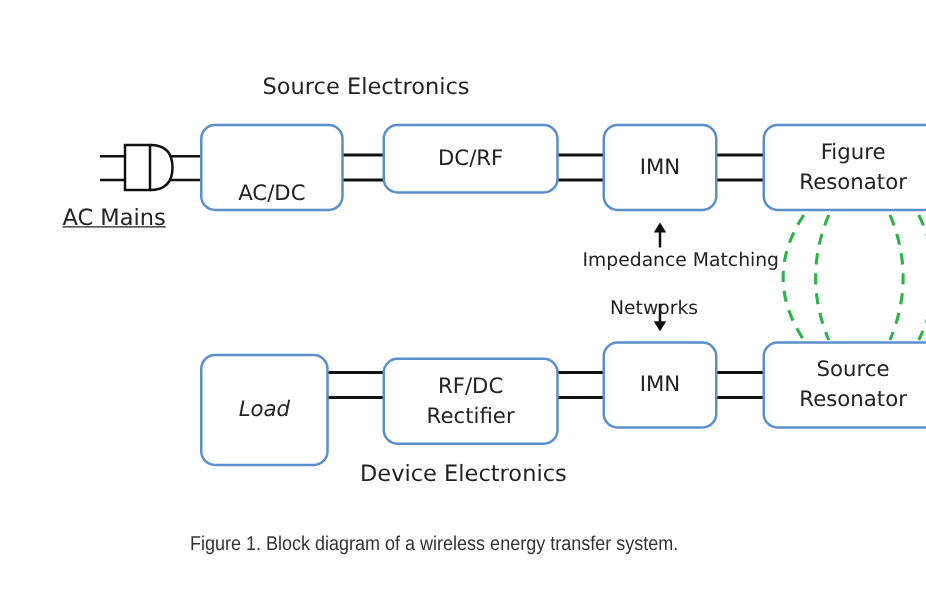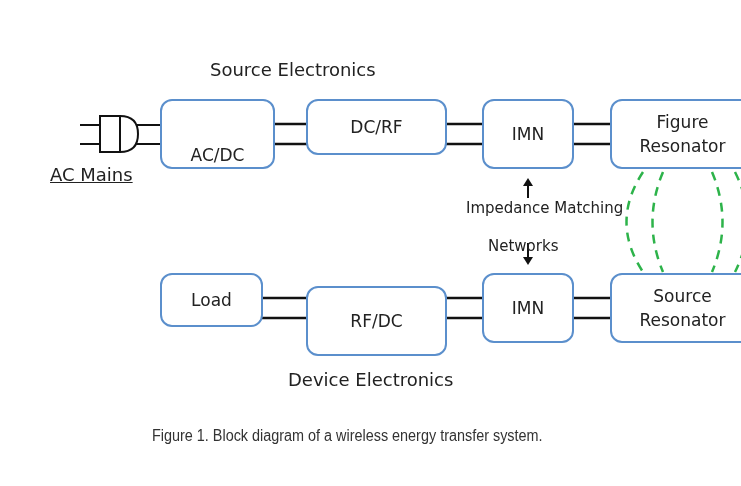--- a/index.html
+++ b/index.html
@@ -77,25 +77,26 @@
   <span>IMN</span>
 </div>
 <div class="box" style="left:610px;top:99px;width:145px;height:70px;">
   <span>Figure</span>
   <span>Resonator</span>
 </div>
 
 <div class="label small" style="left:438px;top:199px;margin-left:28px;">Impedance Matching</div>
 <div class="label small" style="left:488px;top:222px;margin-top:15px;">Networks</div>
 
-<div class="box" style="left:160px;top:273px;width:103px;height:54px;">
+<div class="box" style="left:160px;top:283px;width:103px;height:90px;font-style:italic;">
   <span>Load</span>
 </div>
 <div class="box" style="left:306px;top:273px;width:141px;height:70px;margin-top:13px;">
   <span>RF/DC</span>
+  <span>Rectifier</span>
 </div>
 <div class="box" style="left:482px;top:273px;width:92px;height:70px;">
   <span>IMN</span>
 </div>
 <div class="box" style="left:610px;top:273px;width:145px;height:70px;">
   <span>Source</span>
   <span>Resonator</span>
 </div>
 
 <div class="label" style="left:288px;top:369px;">Device Electronics</div>

